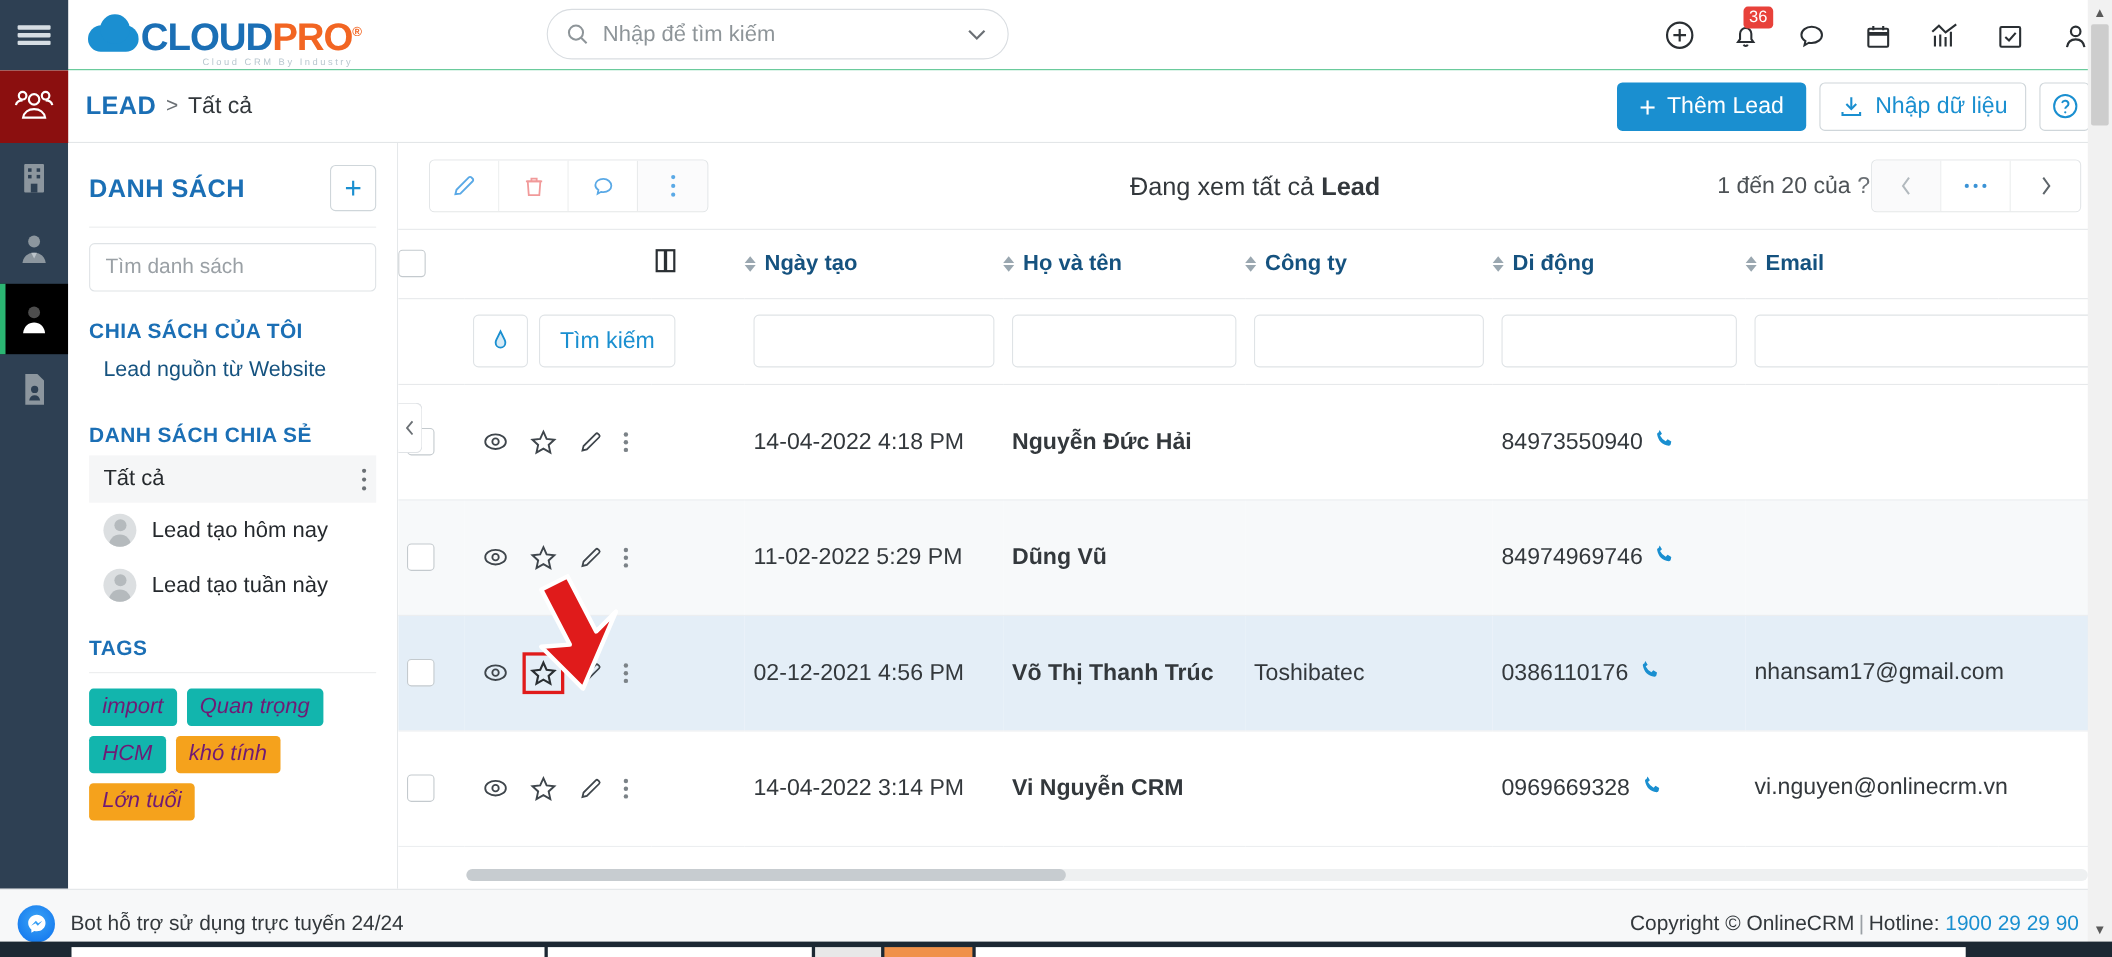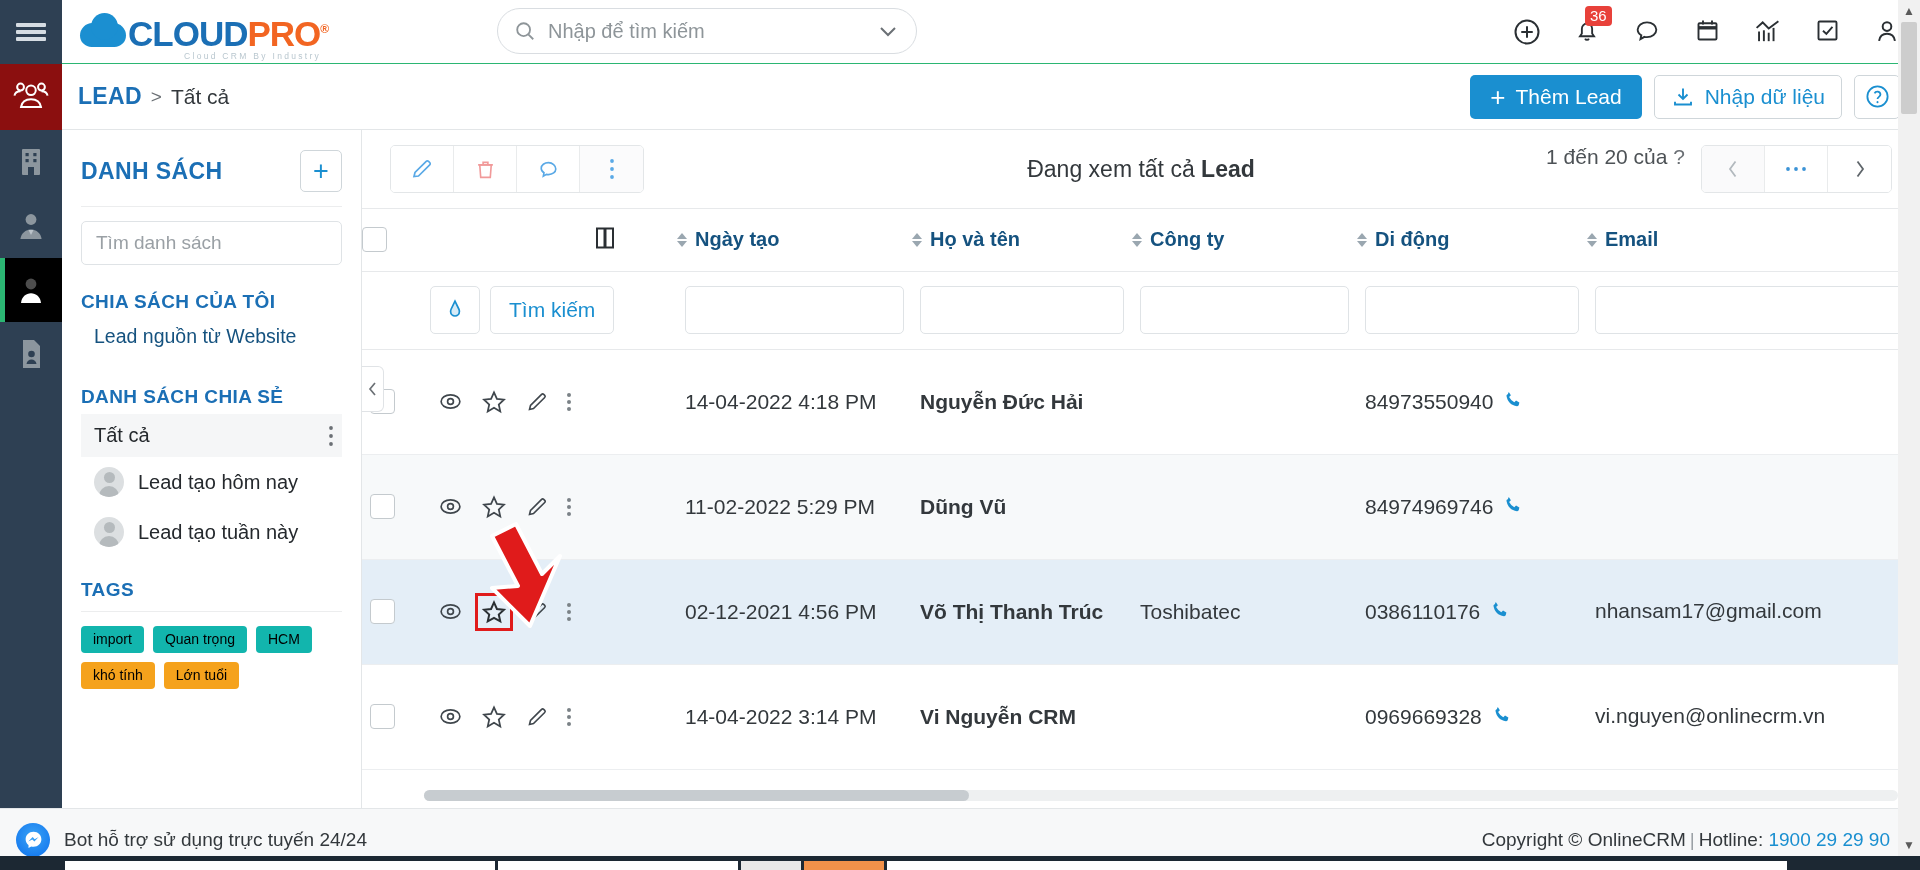--- a/index.html
+++ b/index.html
@@ -56,21 +56,21 @@
     border: 0; outline: 0; flex: 1; font-size: 20px; color: #333;
     font-family: "Liberation Sans", sans-serif; margin-left: 12px;
   }
   .search-box input::placeholder { color: #8e9599; }
   .icon-svg { display: block; }
 
   .topbar-icons {
     position: absolute; right: 18px; top: 0; height: 64px;
     display: flex; align-items: center; gap: 30px;
   }
-  .tb-icon { position: relative; cursor: pointer; width: 30px; height: 30px; display: flex; align-items: flex-start; justify-content: center; }
+  .tb-icon { position: relative; cursor: pointer; width: 30px; height: 30px; display: flex; align-items: flex-end; justify-content: center; }
   .badge {
     position: absolute; top: -11px; left: 13px;
     background: #e8413a; color: #fff; font-size: 15px; font-weight: 400;
     border-radius: 4px; padding: 0px 5px 1px 5px; line-height: 19px; min-width: 26px; text-align: center;
   }
 
   
   .subbar {
     height: 66px; background: #fff; display: flex; align-items: center;
     position: relative; flex: 0 0 66px; border-bottom: 1px solid #e3e6e8;
@@ -142,21 +142,21 @@
   .avatar {
     width: 30px; height: 30px; border-radius: 50%; background: #dcdfe1;
     position: relative; overflow: hidden; flex: 0 0 30px;
   }
   .avatar::before { content:""; position:absolute; width:11px; height:11px; border-radius:50%; background:#b5babd; left:9.5px; top:5px;}
   .avatar::after { content:""; position:absolute; width:20px; height:12px; border-radius:10px 10px 0 0; background:#b5babd; left:5px; top:19px;}
   .lp-avatar-label { color: #25292d; font-size: 20px; }
   .lp-tagdiv { border-top: 1px solid #ecedee; margin-top: 10px; padding-top: 14px; }
   .tags { display: flex; flex-wrap: wrap; gap: 9px; }
   .tag {
-    color: #000000; font-size: 14px; border-radius: 4px; padding: 5px 12px 6px 12px; cursor: pointer;
+    color: #701a75; font-size: 20px; border-radius: 4px; padding: 5px 12px 6px 12px; cursor: pointer; font-style: italic;
   }
 
   
   .collapse-handle {
     position: absolute; left: 362px; top: 236px; width: 22px; height: 46px;
     background: #fff; border: 1px solid #e0e3e6; border-left: 0;
     border-radius: 0 6px 6px 0; display: flex; align-items: center; justify-content: center;
     color: #6b7075; font-size: 18px; cursor: pointer; z-index: 6;
   }
 
@@ -167,21 +167,21 @@
   .tool-btn {
     width: 63px; height: 46px; display: flex; align-items: center; justify-content: center;
     border-right: 1px solid #e9ebec; cursor: pointer; background: #fff;
   }
   .tool-btn:last-child { border-right: 0; background: #fbfbfc; }
   .view-title {
     position: absolute; left: 0; right: 0; text-align: center;
     font-size: 23px; color: #33383c; pointer-events: none;
   }
   .view-title b { font-weight: 700; }
-  .pager { position: absolute; right: 28px; display: flex; align-items: flex-start; gap: 16px; }
+  .pager { position: absolute; right: 28px; display: flex; align-items: center; gap: 1px; }
   .pager-text { font-size: 21px; color: #4d5256; }
   .pager-text .q { color: #6b7075; }
   .pager-group { display: flex; border: 1px solid #e3e6e8; border-radius: 5px; overflow: hidden; height: 48px; }
   .pager-btn {
     width: 63px; height: 46px; display: flex; align-items: center; justify-content: center;
     border-right: 1px solid #e9ebec; cursor: pointer; color: #98a0a6; font-size: 24px; background:#fff;
   }
   .pager-btn.dis { background: #fafafb; }
   .pager-btn:last-child { border-right: 0; color: #5f666b; }
 

